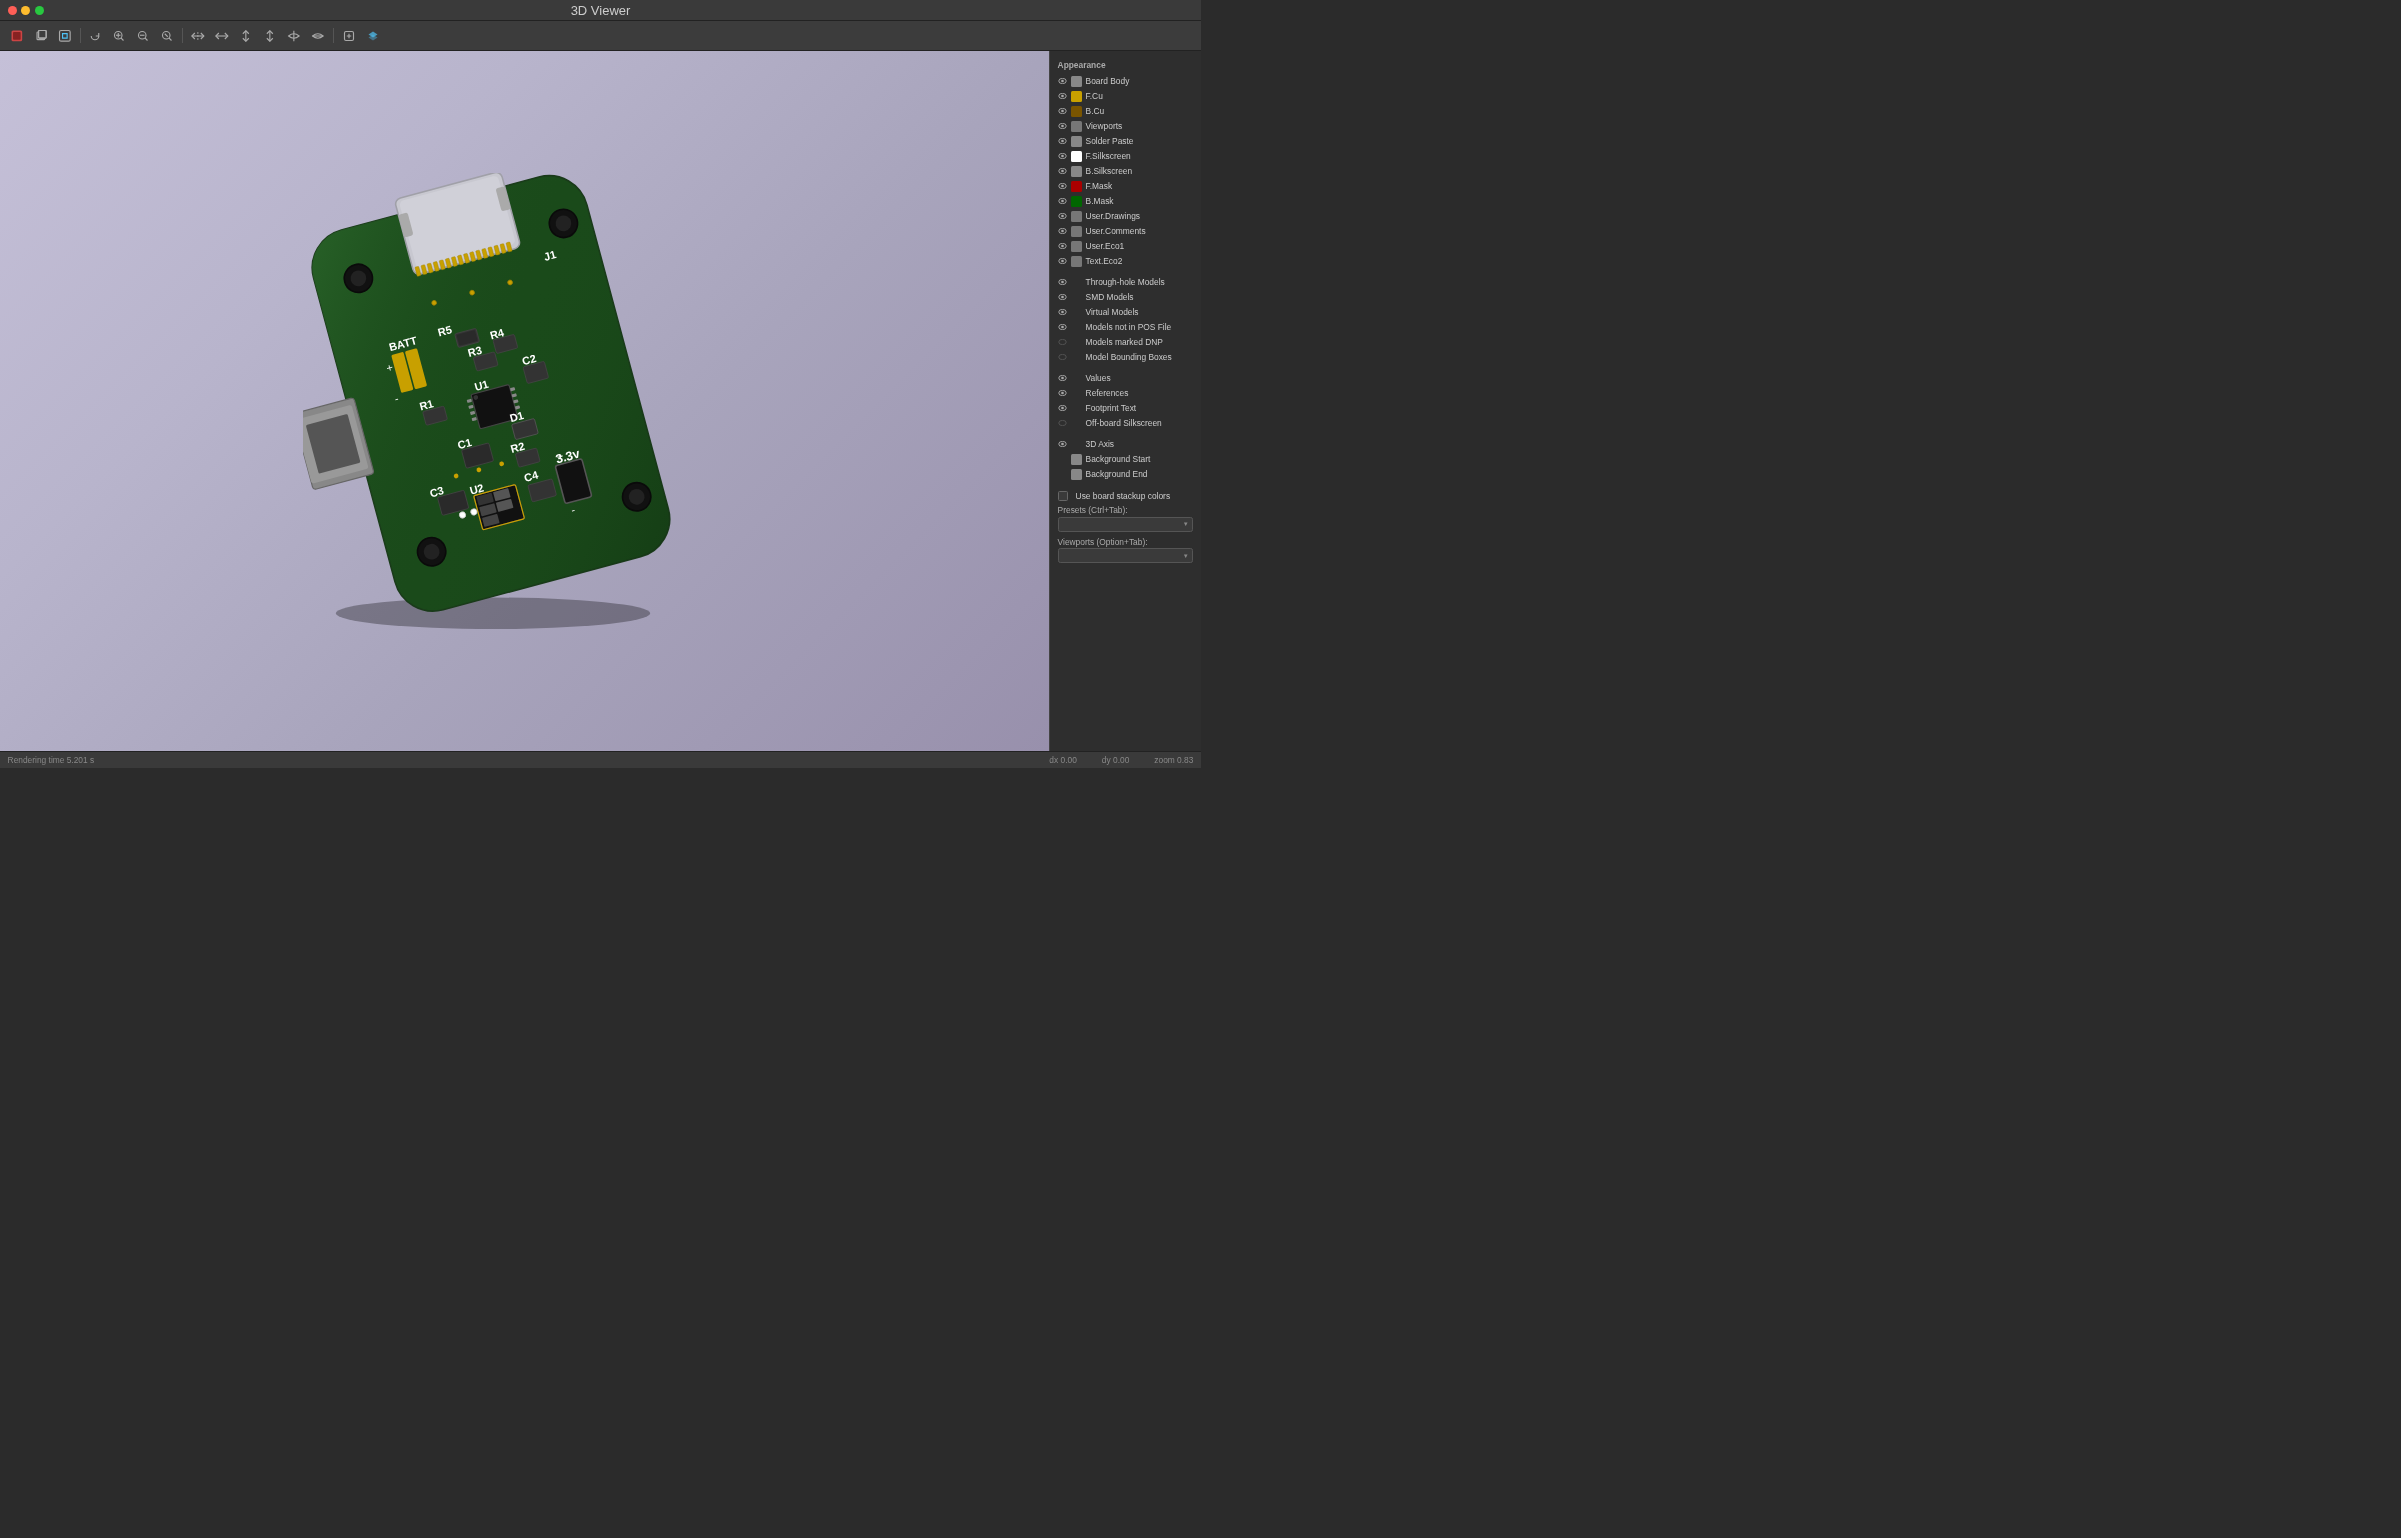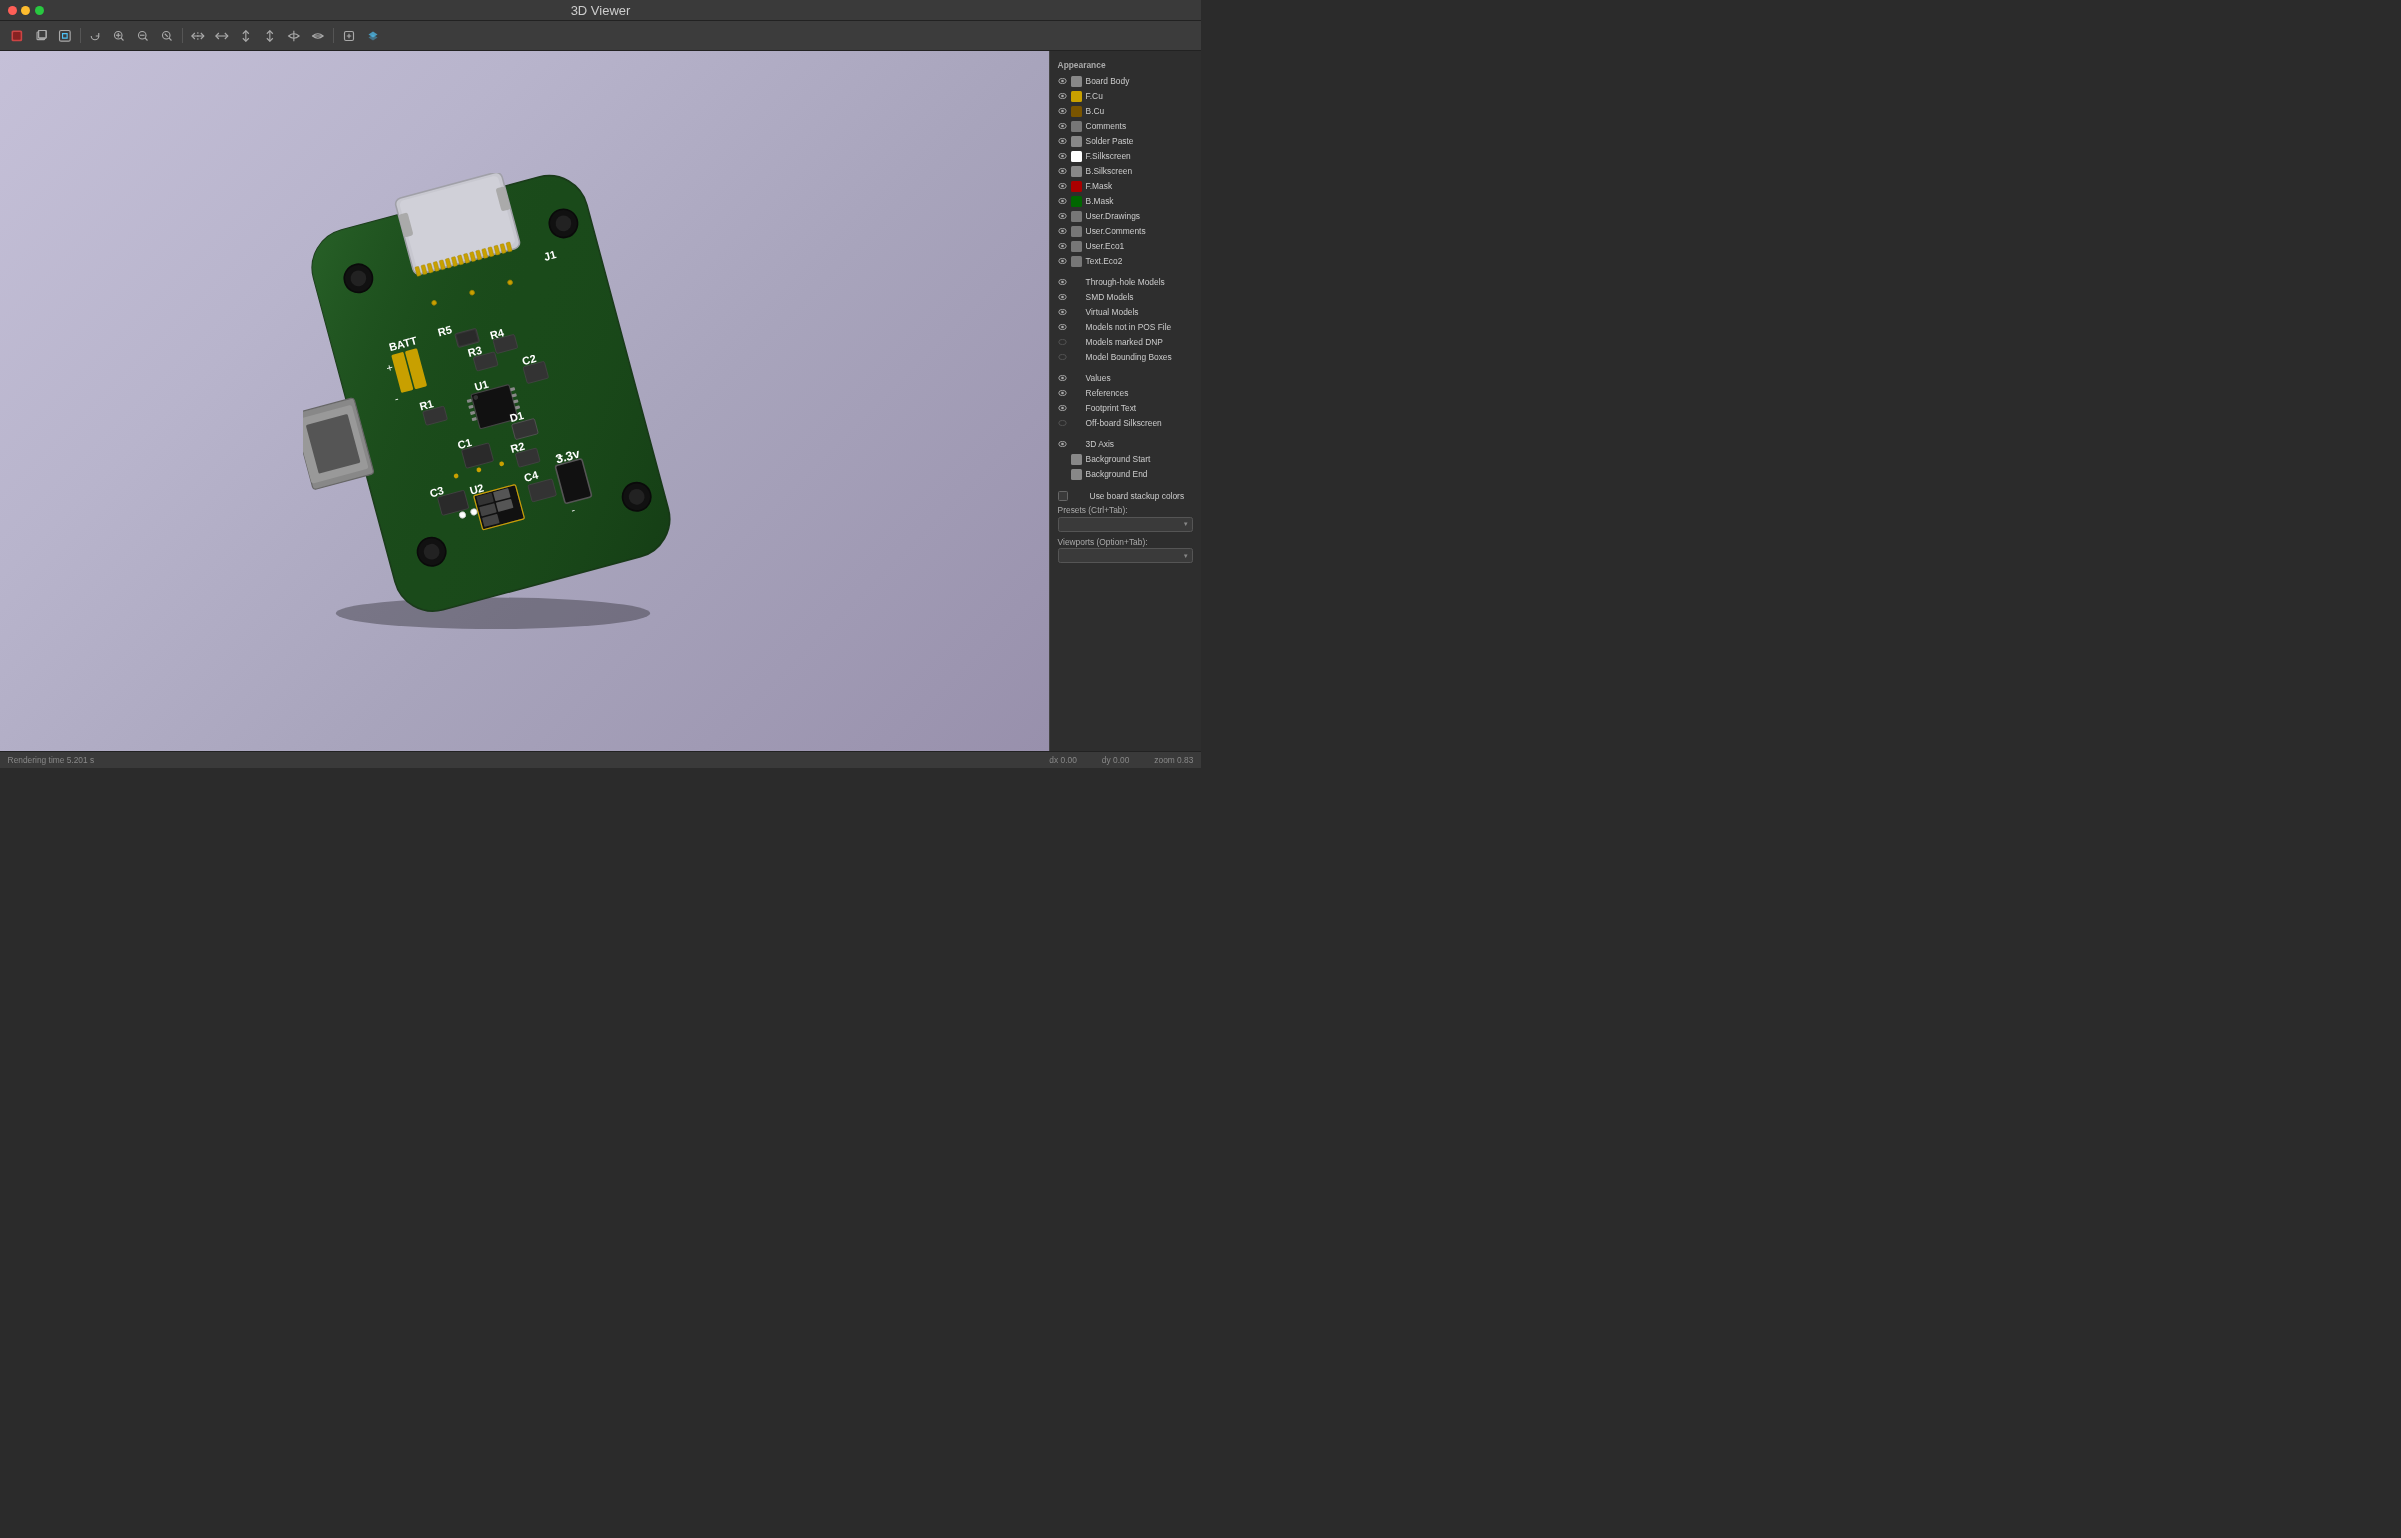--- a/index.html
+++ b/index.html
@@ -148,21 +148,21 @@
       font-size: 8.4px;
       color: #ccc;
       white-space: nowrap;
     }
     .section-divider {
       height: 6px;
     }
     .checkbox-item {
       display: flex;
       align-items: center;
-      gap: 22px;
+      gap: 8px;
       padding: 2.3px 7.6px;
     }
     .checkbox-box {
       width: 10px;
       height: 10px;
       border: 0.8px solid #666;
       background: #3a3a3a;
       border-radius: 1.5px;
       flex-shrink: 0;
     }
@@ -510,21 +510,21 @@
       <span class="item-label">B.Cu</span>
     </div>
         <div class="appearance-item">
       <span class="eye-icon" style="color:#aaa">
         <svg width="9" height="6" viewBox="0 0 12 8" fill="none">
           <ellipse cx="6" cy="4" rx="5" ry="3.5" stroke="#aaa" stroke-width="1.2"></ellipse>
               <circle cx="6" cy="4" r="1.8" fill="#aaa"></circle>
         </svg>
       </span>
       <span class="color-swatch" style="background:#777777"></span>
-      <span class="item-label">Comments</span>
+      <span class="item-label">Viewports</span>
     </div>
         <div class="appearance-item">
       <span class="eye-icon" style="color:#aaa">
         <svg width="9" height="6" viewBox="0 0 12 8" fill="none">
           <ellipse cx="6" cy="4" rx="5" ry="3.5" stroke="#aaa" stroke-width="1.2"></ellipse>
               <circle cx="6" cy="4" r="1.8" fill="#aaa"></circle>
         </svg>
       </span>
       <span class="color-swatch" style="background:#888888"></span>
       <span class="item-label">Solder Paste</span>

